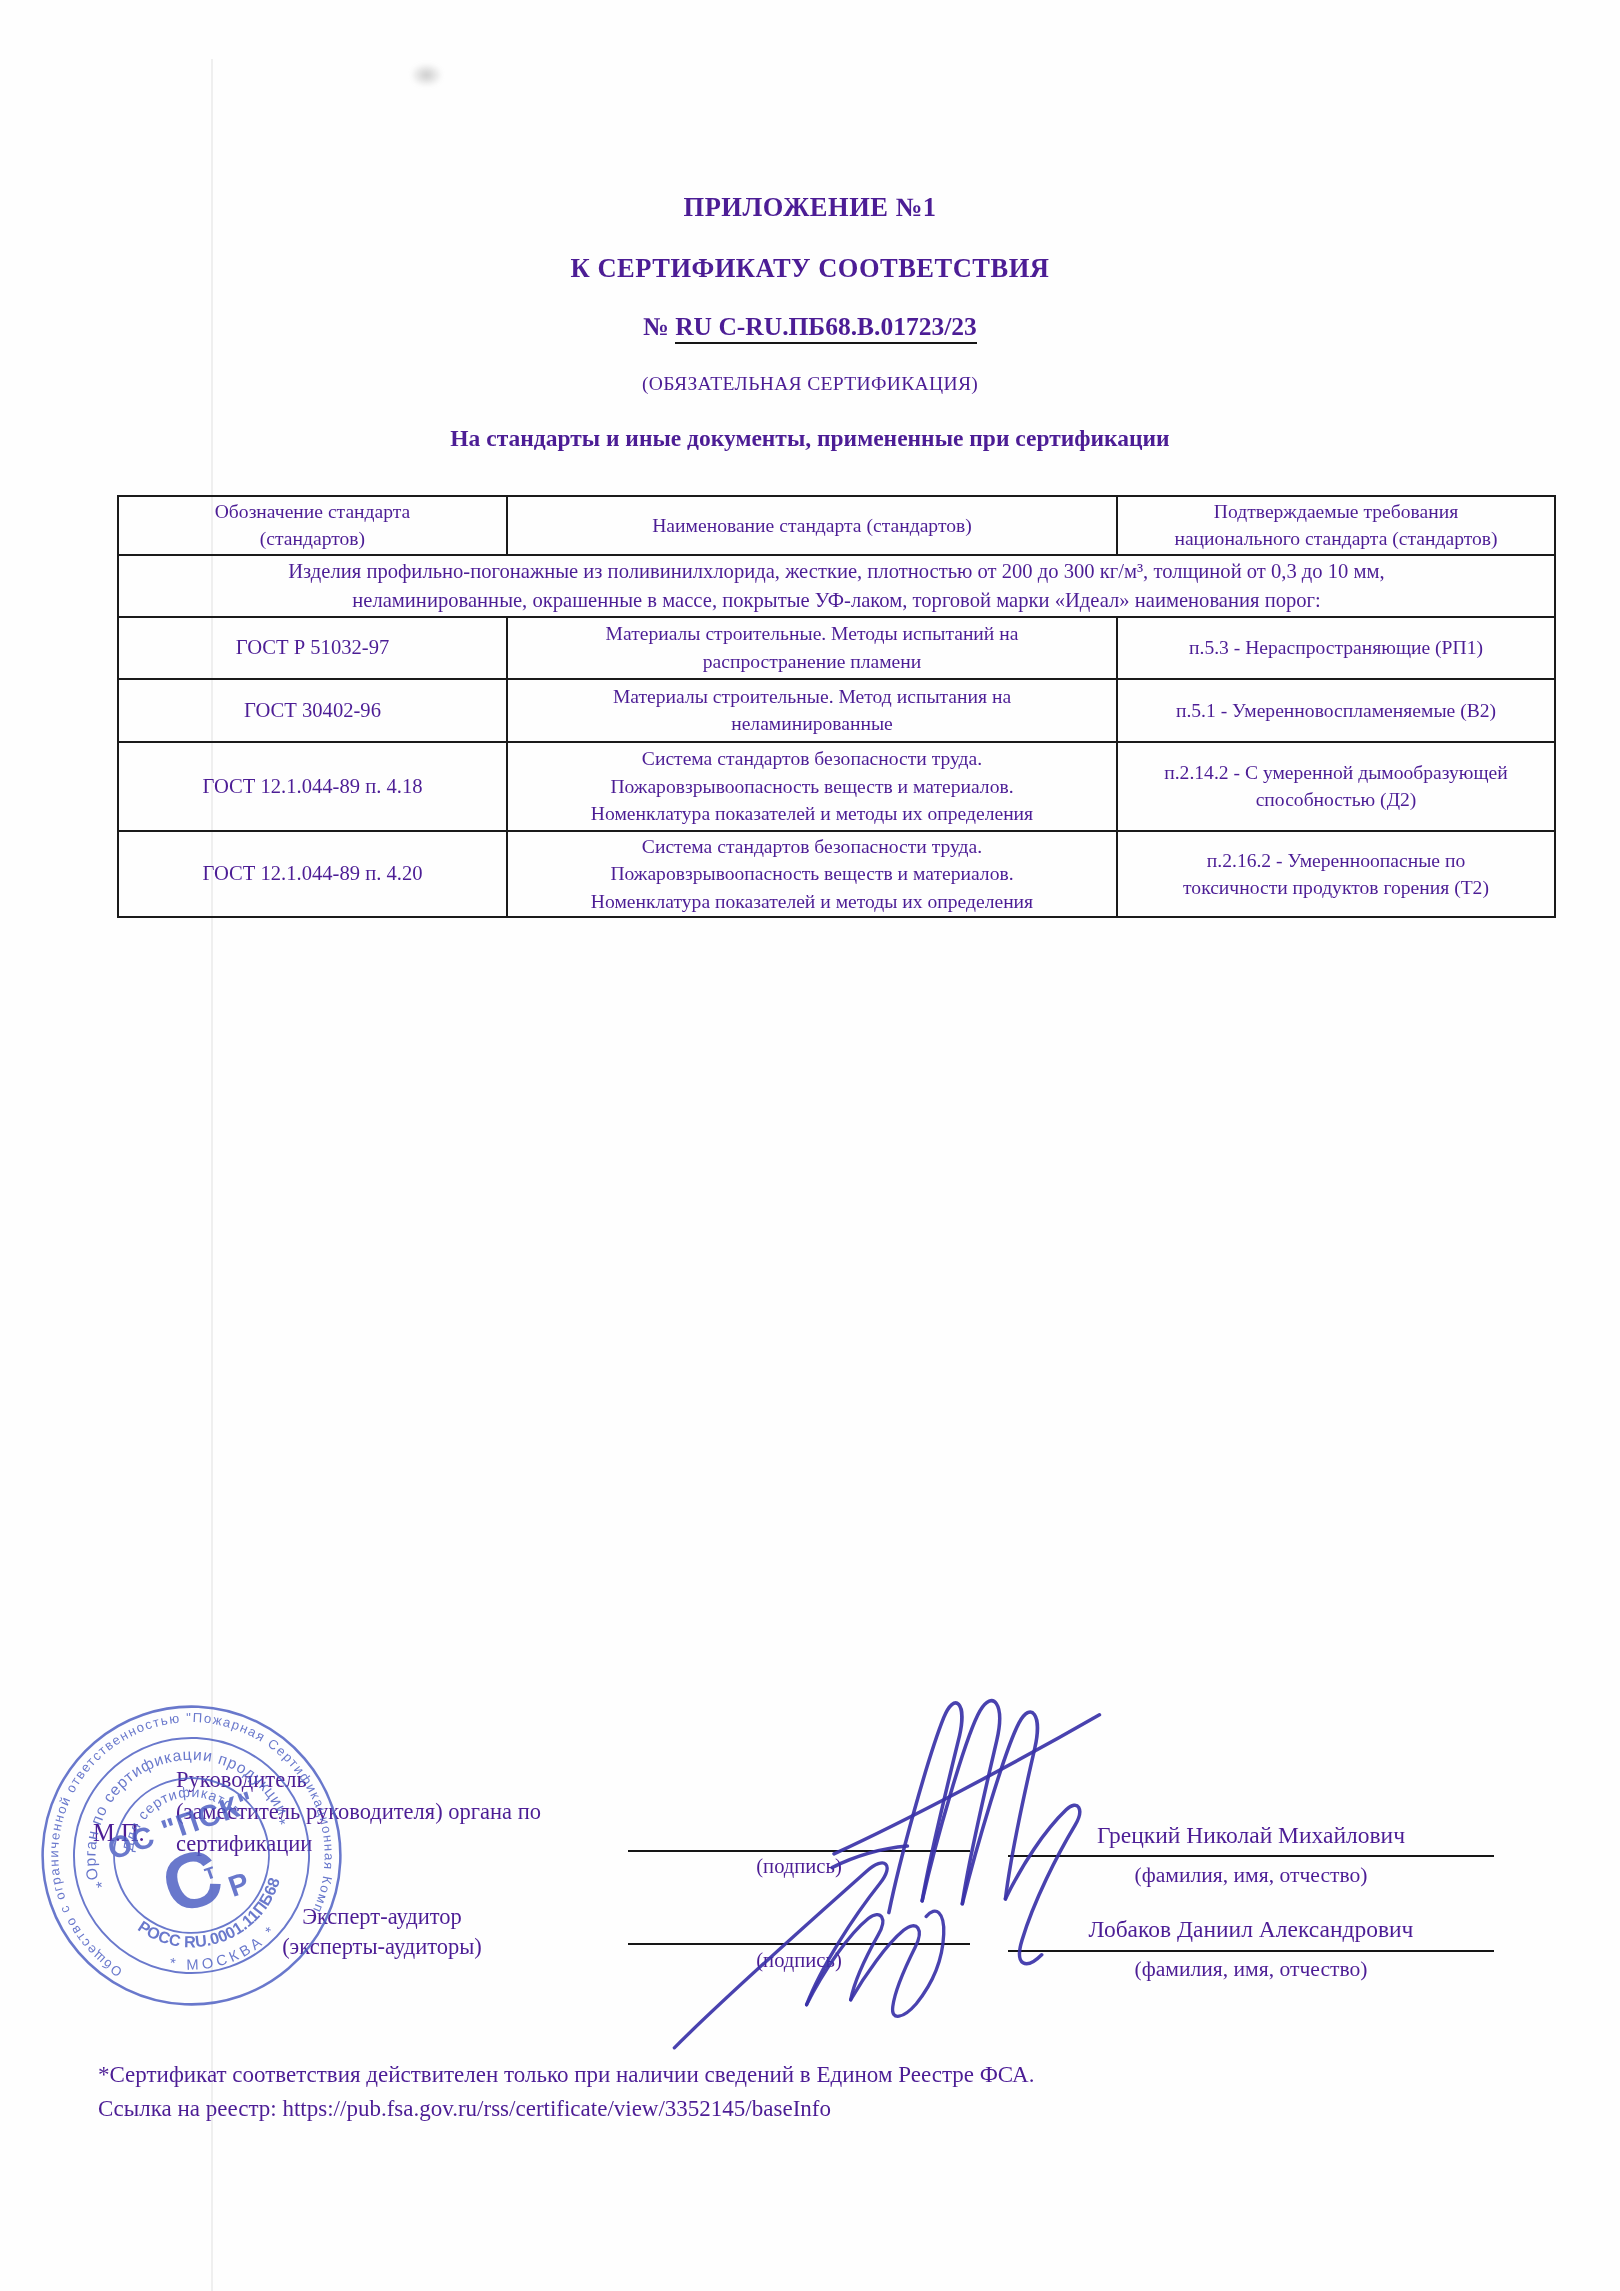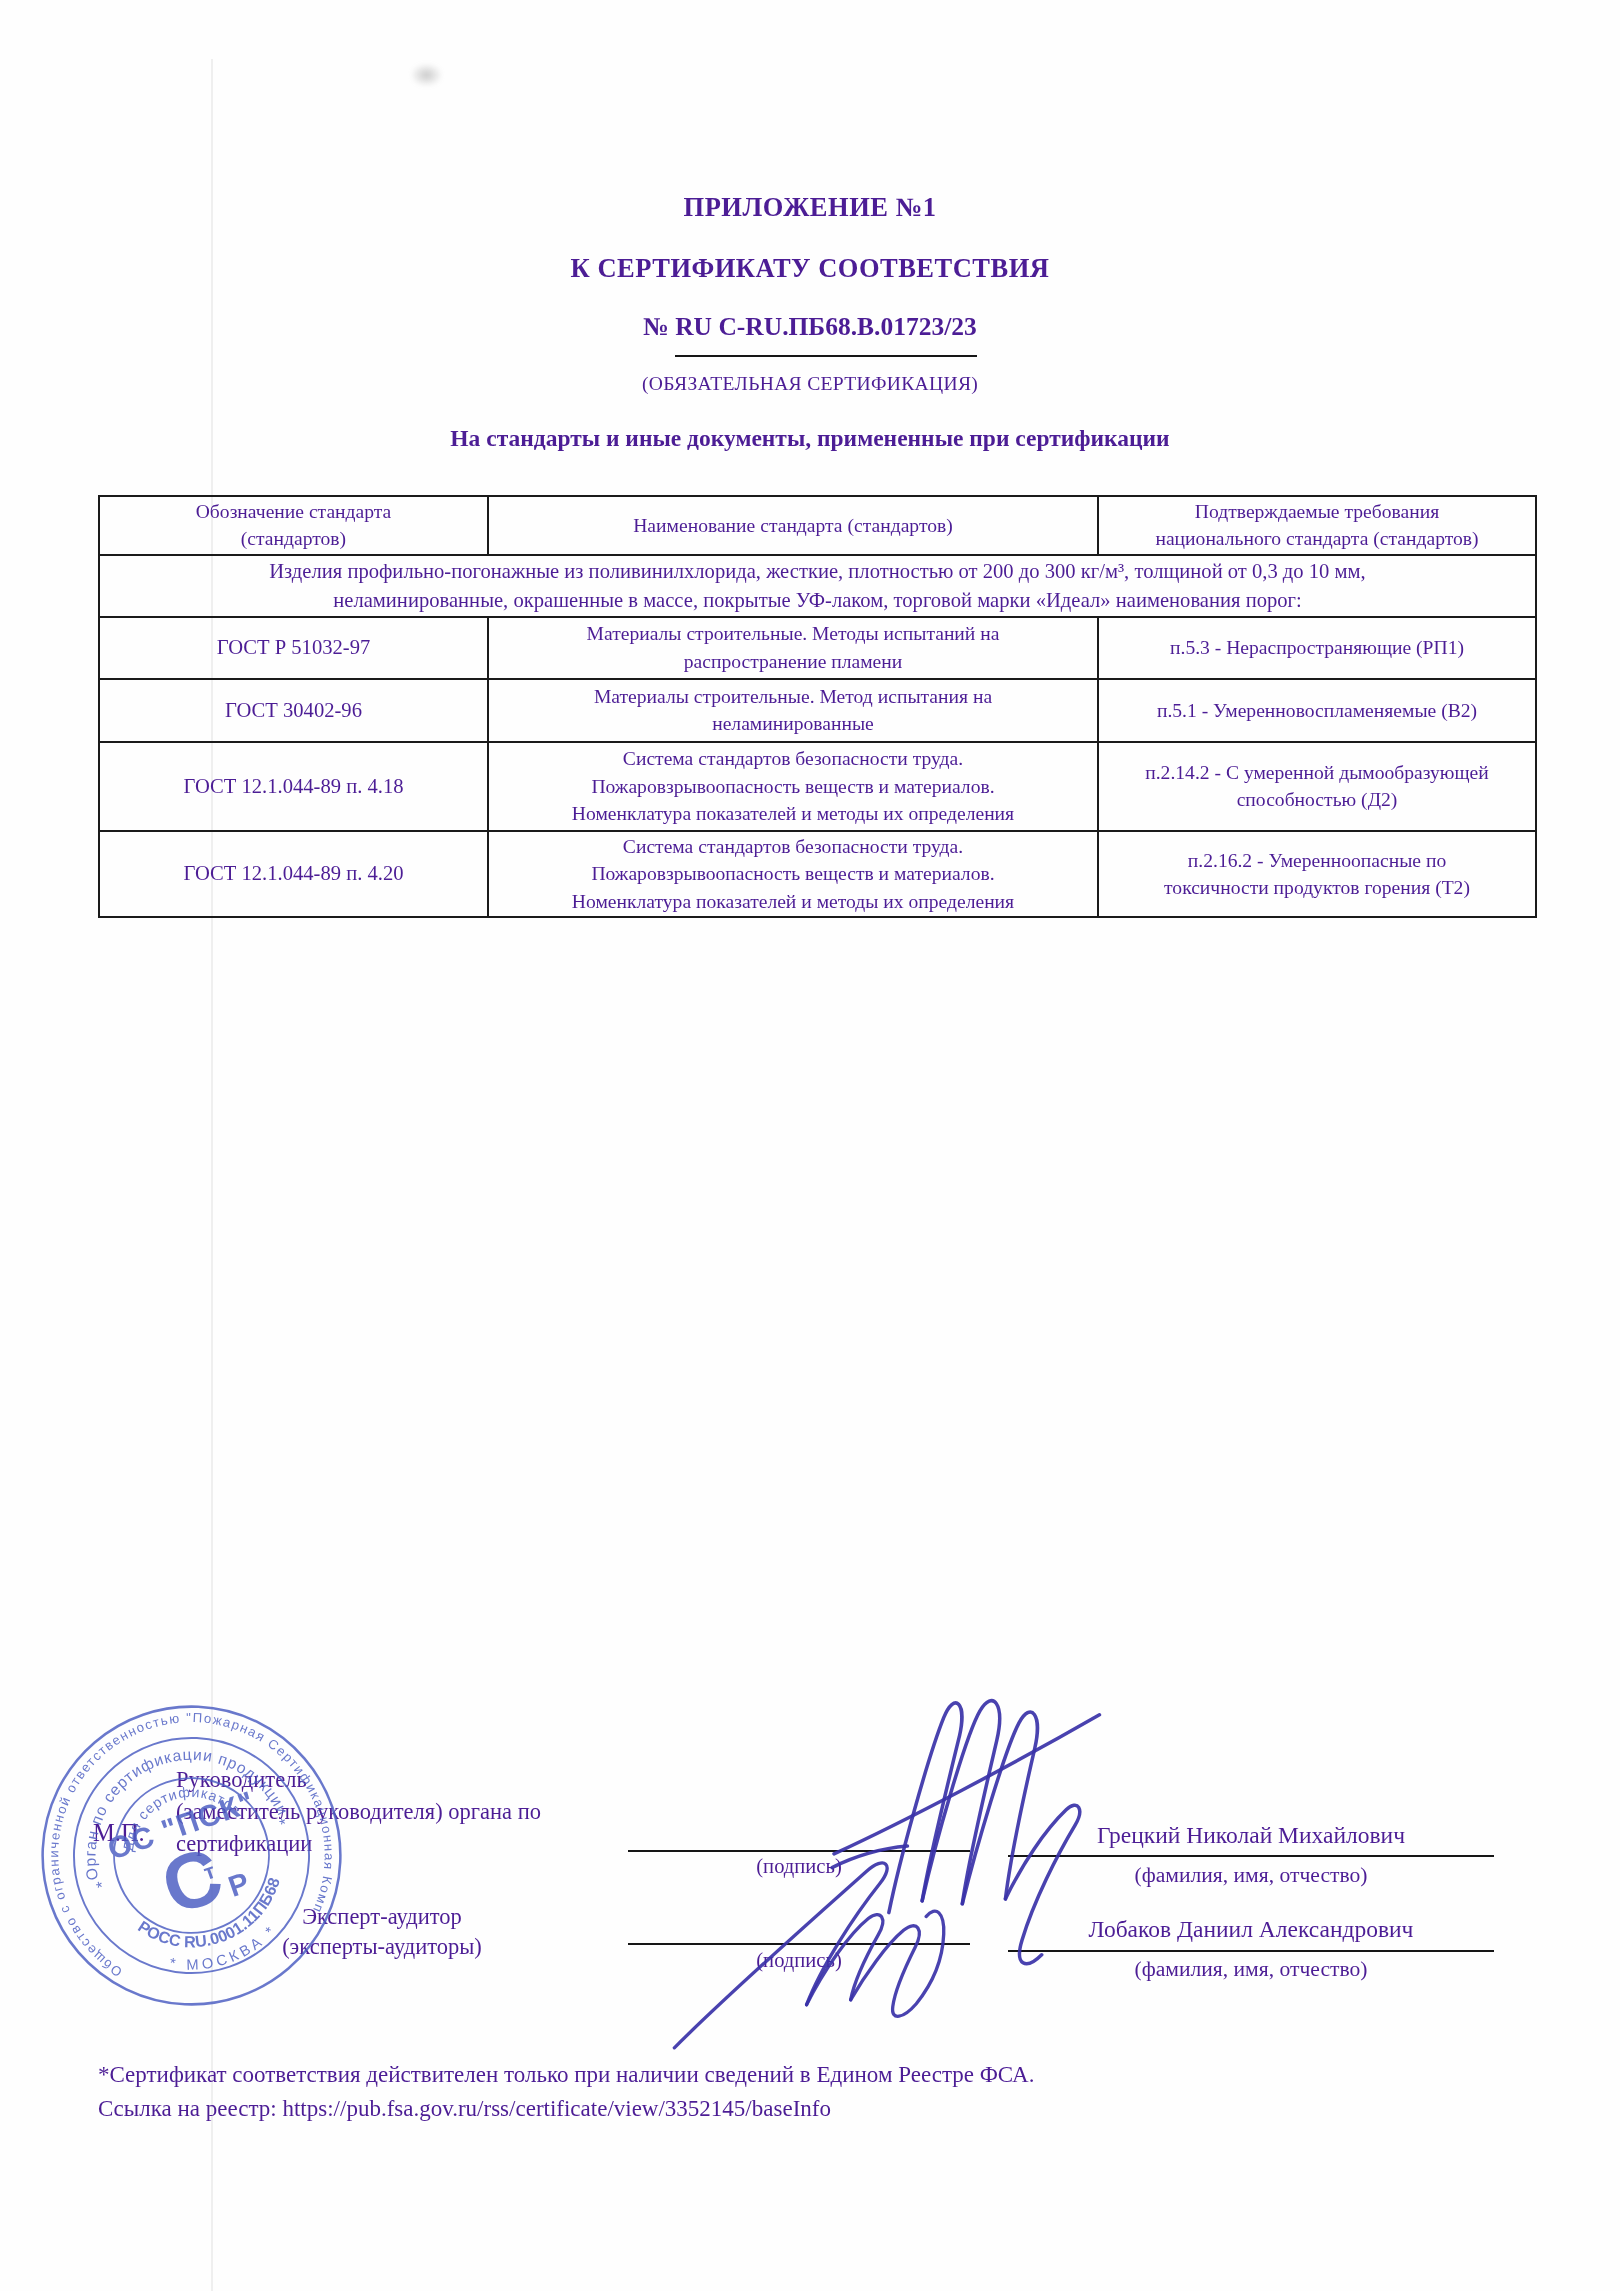--- a/index.html
+++ b/index.html
@@ -9,35 +9,35 @@
     background:#fefefe;
     font-family:"Liberation Serif","DejaVu Serif",serif;
     color:#4c1d95;
     overflow:hidden;
   }
   .abs{position:absolute;}
   .ctr{left:0;width:1620px;text-align:center;}
   .h-title{top:192px;font-size:26.5px;font-weight:bold;letter-spacing:0.5px;}
   .h-sub{top:253px;font-size:26.5px;font-weight:bold;letter-spacing:0.5px;}
   .h-num{top:312px;font-size:25.5px;font-weight:bold;}
-  .h-num .ul{border-bottom:2.9px solid #161616;padding-bottom:14px;}
+  .h-num .ul{border-bottom:2.9px solid #161616;padding-bottom:1px;}
   .h-oblig{top:373px;font-size:19.6px;letter-spacing:0.3px;}
   .h-head{top:425px;font-size:23.5px;font-weight:bold;}
 
   table.std{
     position:absolute;left:98px;top:495px;width:1437px;
     border-collapse:collapse;table-layout:fixed;
     font-size:19.6px;line-height:27.4px;
   }
   table.std td{
     border:2px solid #1a1a1a;
     text-align:center;vertical-align:middle;
     padding:1px 5.9px;overflow:hidden;
   }
-  table.std{border:2.9px solid #1a1a1a;}
+  table.std{border:2.9px solid #1a1a1a;margin-left:19px;}
   tr.h-row{height:56px;}
   tr.p-row{height:62px;}
   tr.p-row td{font-size:20.6px;line-height:29px;}
   tr.r1{height:62px;} tr.r2{height:63px;}
   tr.r3{height:89px;} tr.r4{height:80px;}
   td.gost{font-size:20.6px;}
 
   .mp{left:93px;top:1819px;font-size:24.5px;}
   .role1{left:176px;top:1764px;width:412px;text-align:left;font-size:22.5px;line-height:32px;}
   .role2{left:176px;top:1886px;width:412px;text-align:center;font-size:22.5px;line-height:30px;margin-top:16px;}

